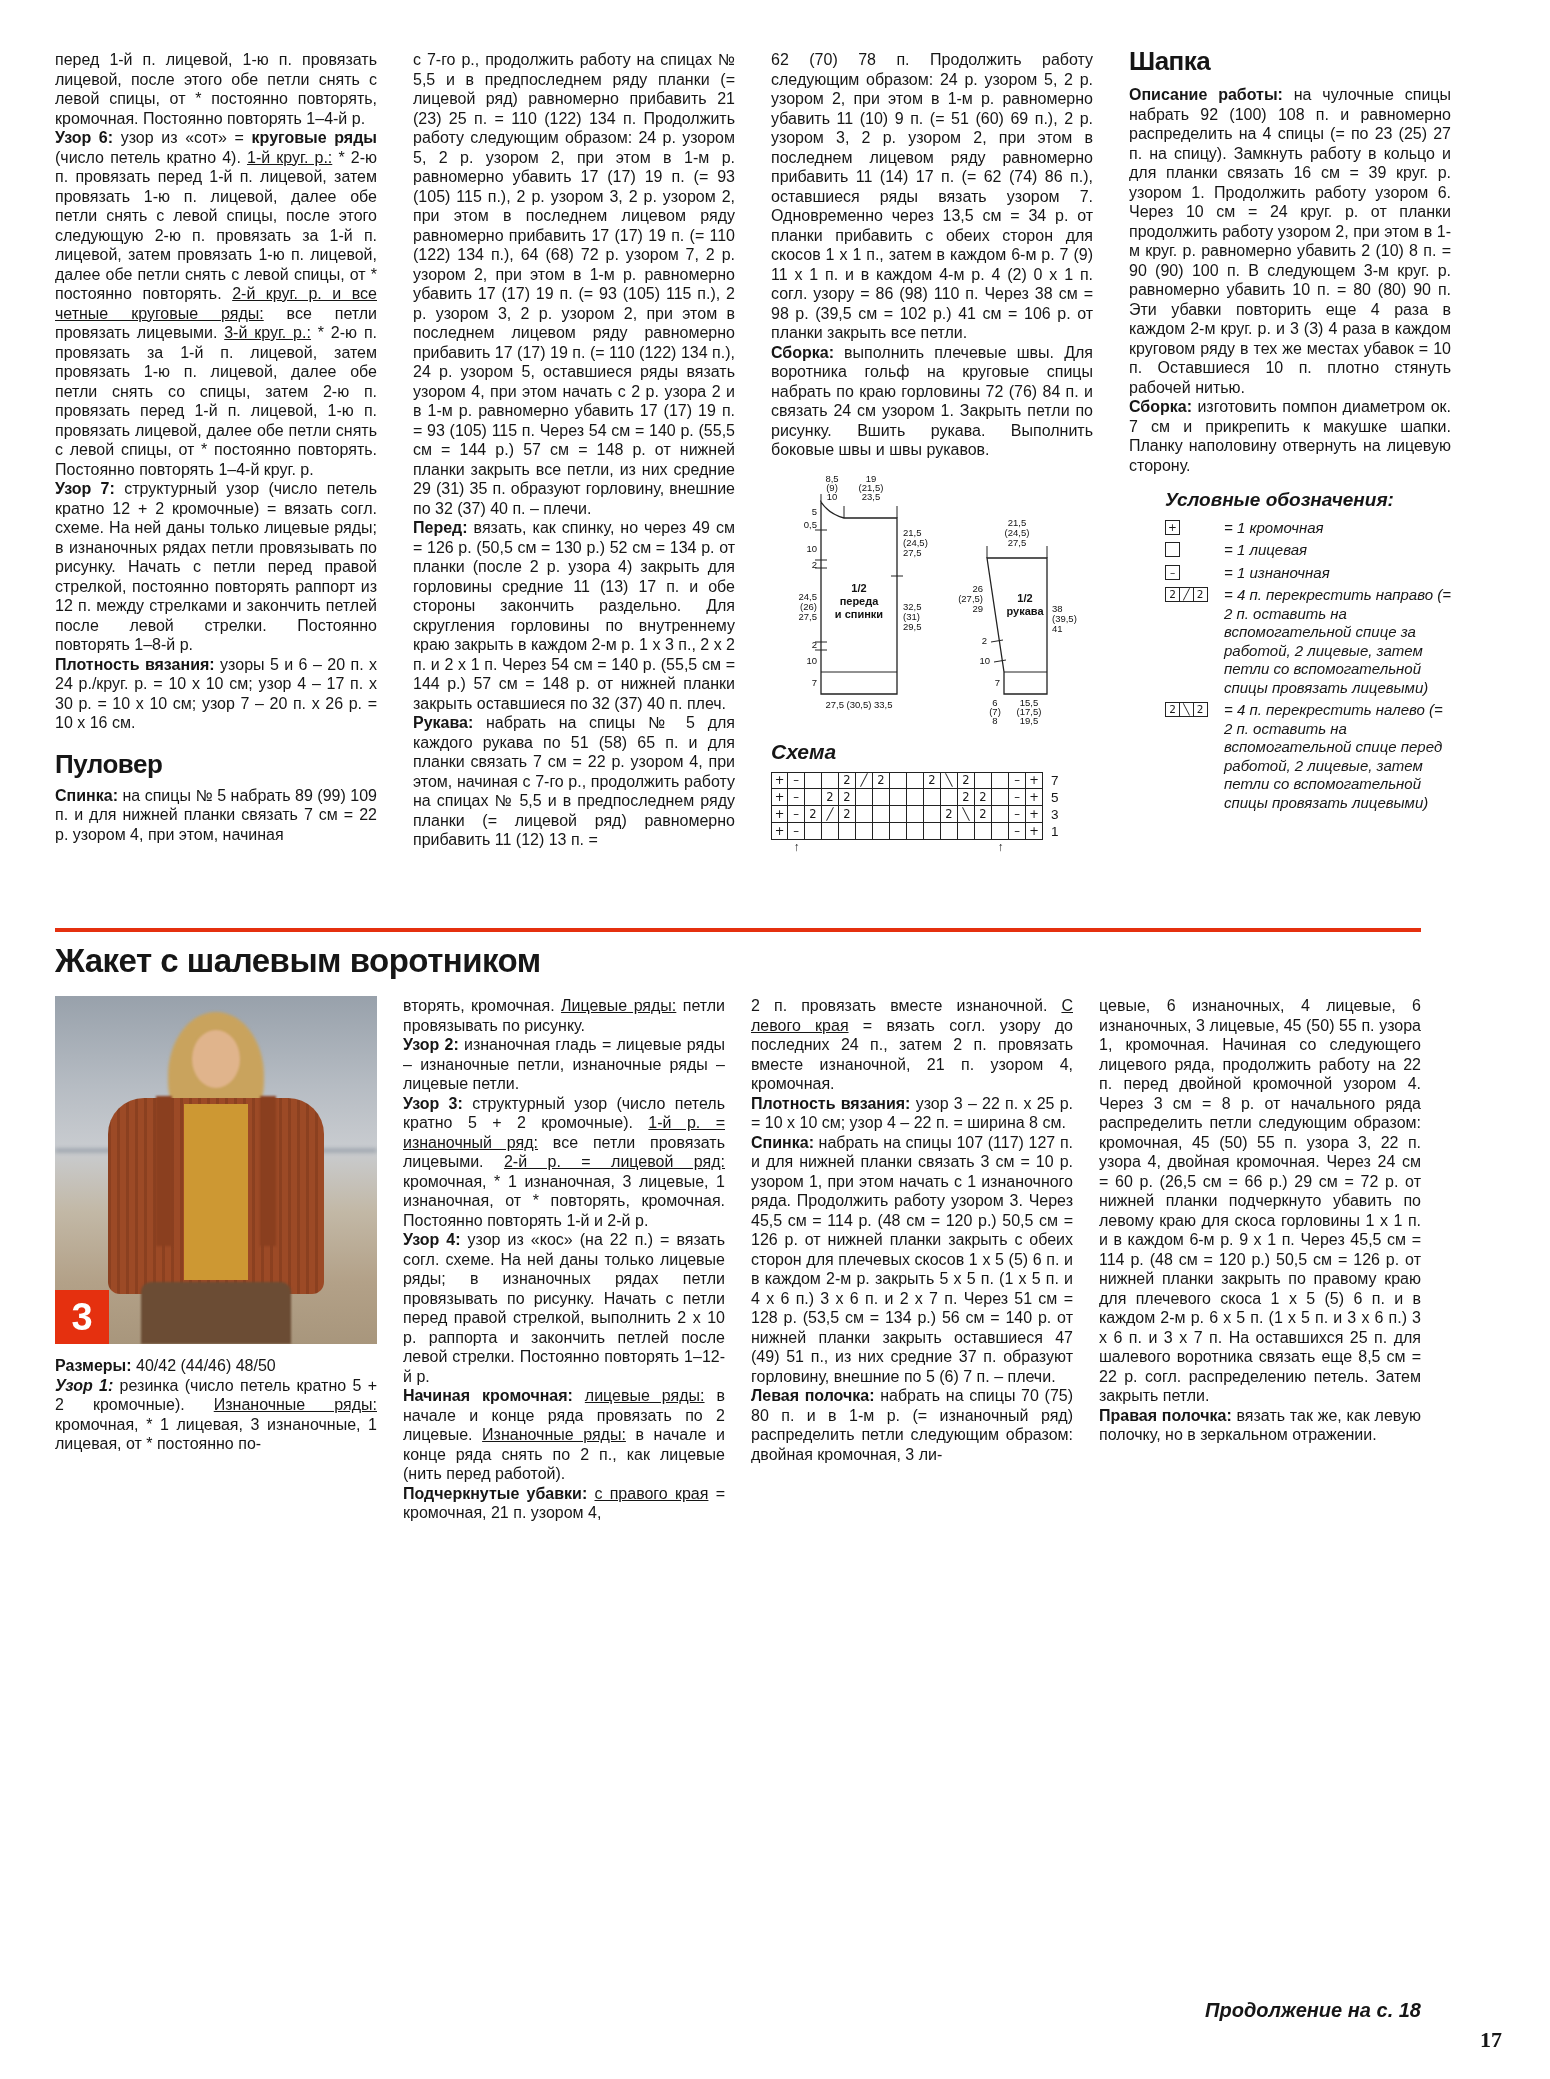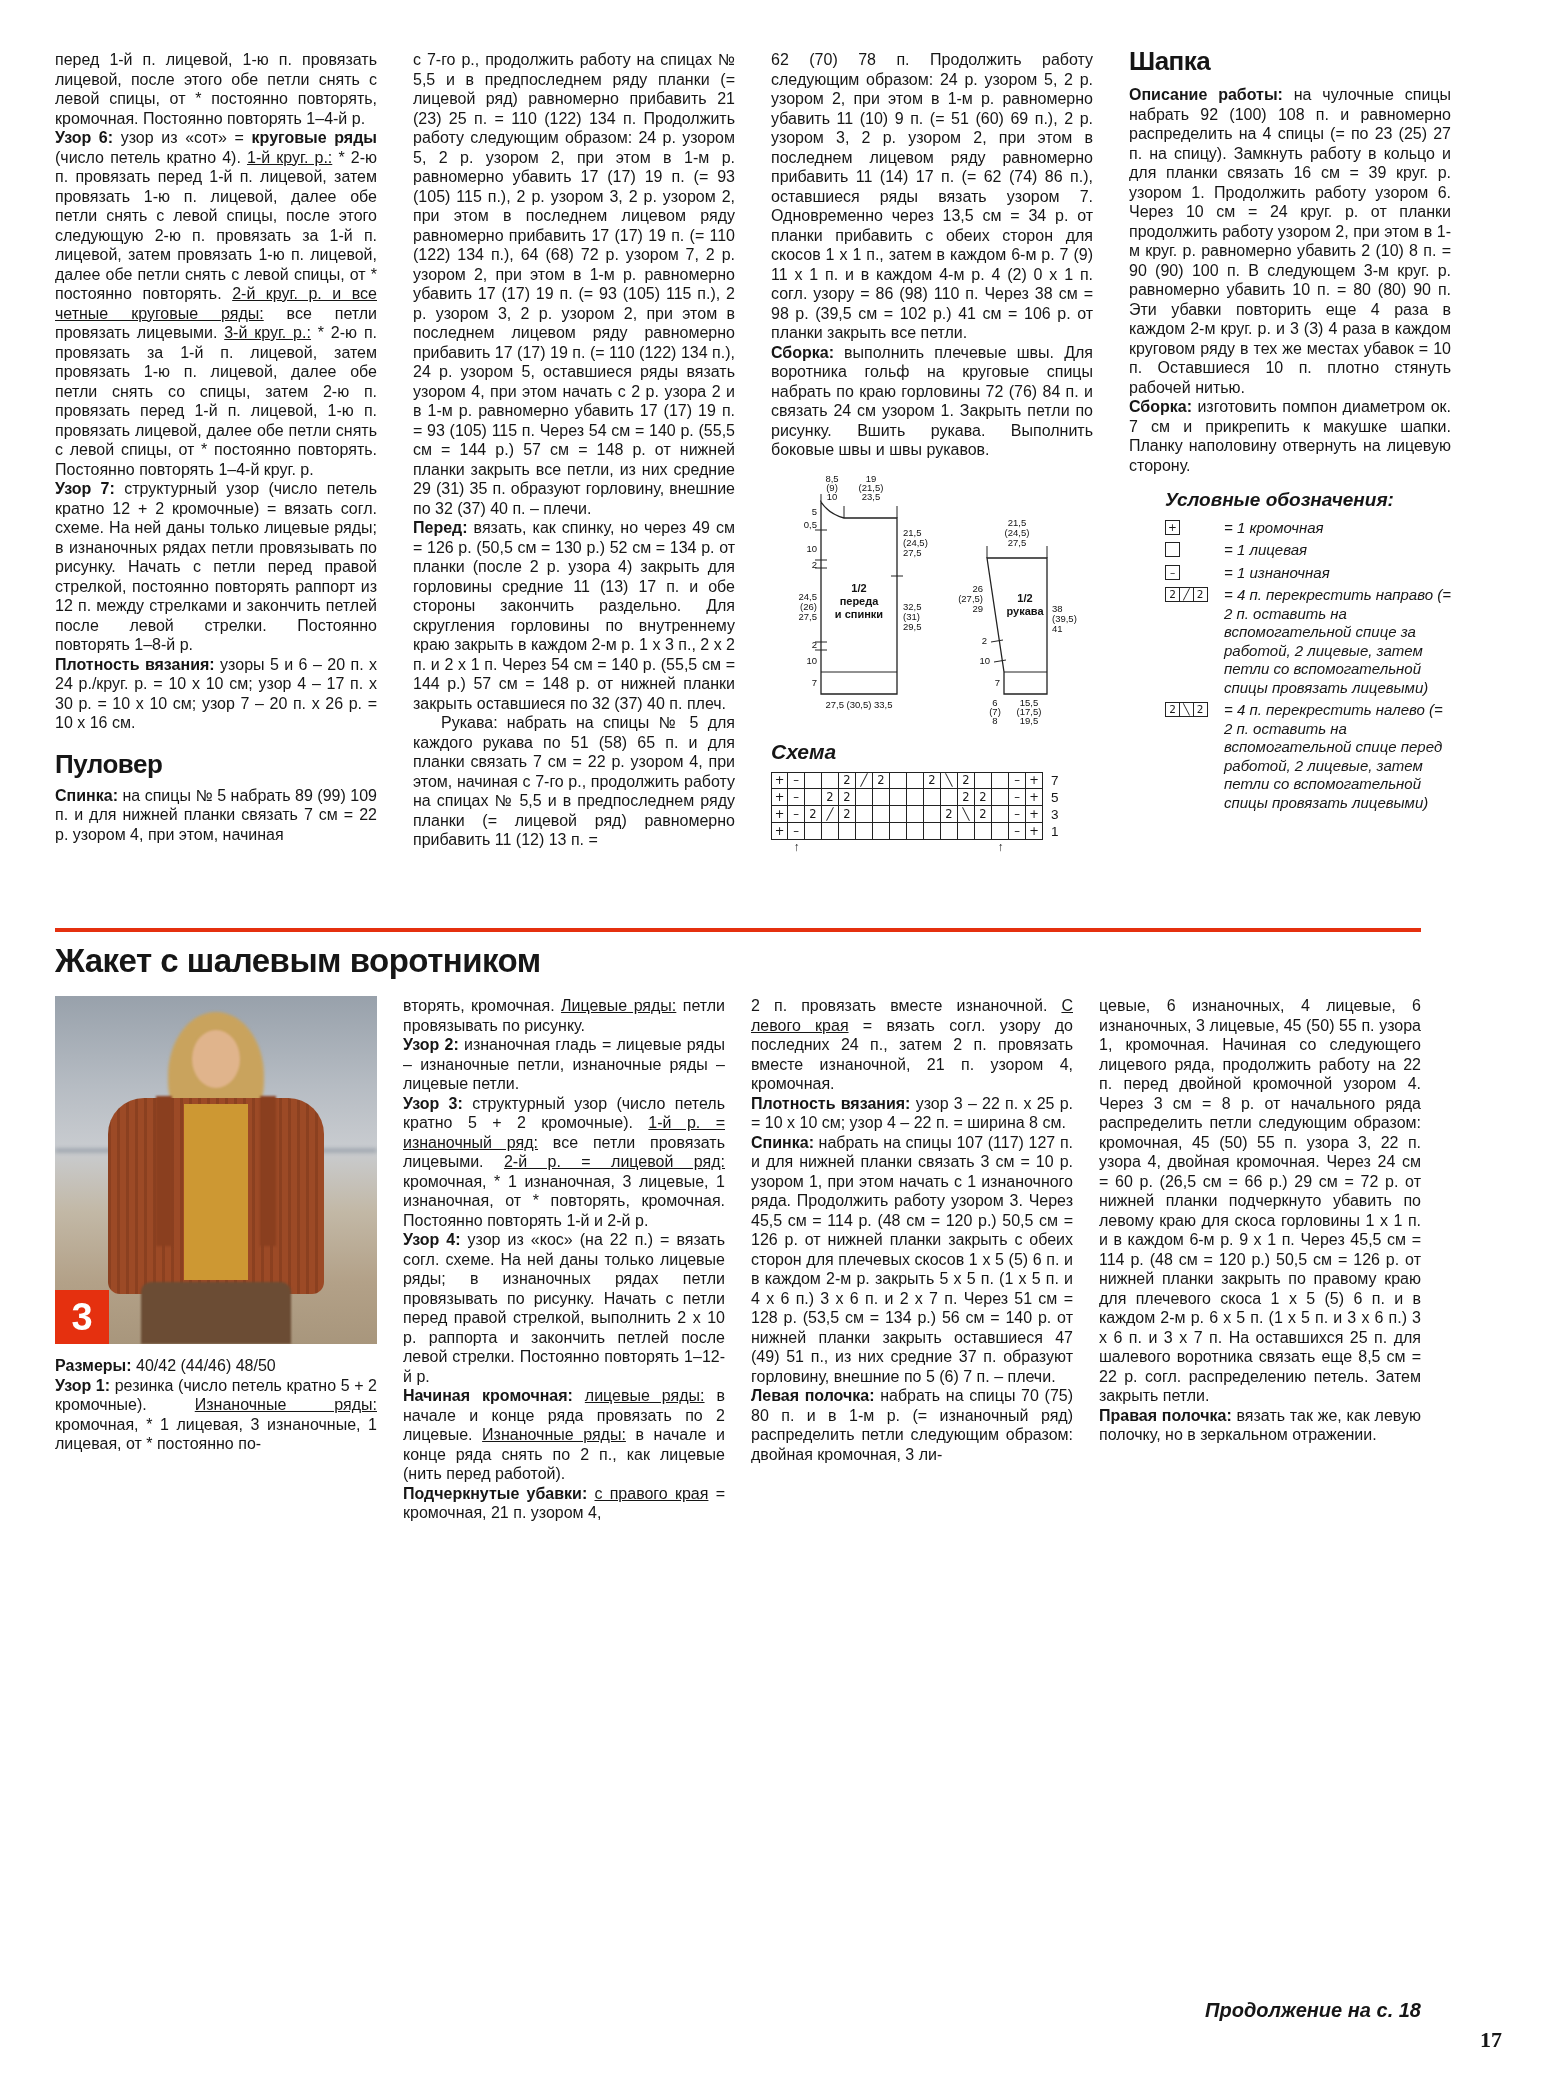--- a/index.html
+++ b/index.html
@@ -75,21 +75,21 @@
       <h2 class="sec">Пуловер</h2>
       <div>
           <p><span style="font-weight: bold;">Спинка:</span><span> на спицы № 5 набрать 89 (99) 109 п. и для нижней планки связать 7 см = 22 р. узором 4, при этом, начиная</span></p>
         </div>
     </div>
 
     <div class="col">
       <div>
           <p><span>с 7-го р., продолжить работу на спицах № 5,5 и в предпоследнем ряду планки (= лицевой ряд) равномерно прибавить 21 (23) 25 п. = 110 (122) 134 п. Продолжить работу следующим образом: 24 р. узором 5, 2 р. узором 2, при этом в 1-м р. равномерно убавить 17 (17) 19 п. (= 93 (105) 115 п.), 2 р. узором 3, 2 р. узором 2, при этом в последнем лицевом ряду равномерно прибавить 17 (17) 19 п. (= 110 (122) 134 п.), 64 (68) 72 р. узором 7, 2 р. узором 2, при этом в 1-м р. равномерно убавить 17 (17) 19 п. (= 93 (105) 115 п.), 2 р. узором 3, 2 р. узором 2, при этом в последнем лицевом ряду равномерно прибавить 17 (17) 19 п. (= 110 (122) 134 п.), 24 р. узором 5, оставшиеся ряды вязать узором 4, при этом начать с 2 р. узора 2 и в 1-м р. равномерно убавить 17 (17) 19 п. = 93 (105) 115 п. Через 54 см = 140 р. (55,5 см = 144 р.) 57 см = 148 р. от нижней планки закрыть все петли, из них средние 29 (31) 35 п. образуют горловину, внешние по 32 (37) 40 п. – плечи.</span></p>
           <p><span style="font-weight: bold;">Перед:</span><span> вязать, как спинку, но через 49 см = 126 р. (50,5 см = 130 р.) 52 см = 134 р. от планки (после 2 р. узора 4) закрыть для горловины средние 11 (13) 17 п. и обе стороны закончить раздельно. Для скругления горловины по внутреннему краю закрыть в каждом 2-м р. 1 х 3 п., 2 х 2 п. и 2 х 1 п. Через 54 см = 140 р. (55,5 см = 144 р.) 57 см = 148 р. от нижней планки закрыть оставшиеся по 32 (37) 40 п. плеч.</span></p>
-          <p><span style="font-weight: normal; margin-left: 28px;">Рукава:</span><span> набрать на спицы № 5 для каждого рукава по 51 (58) 65 п. и для планки связать 7 см = 22 р. узором 4, при этом, начиная с 7-го р., продолжить работу на спицах № 5,5 и в предпоследнем ряду планки (= лицевой ряд) равномерно прибавить 11 (12) 13 п. =</span></p>
+          <p><span style="font-weight: bold;">Рукава:</span><span> набрать на спицы № 5 для каждого рукава по 51 (58) 65 п. и для планки связать 7 см = 22 р. узором 4, при этом, начиная с 7-го р., продолжить работу на спицах № 5,5 и в предпоследнем ряду планки (= лицевой ряд) равномерно прибавить 11 (12) 13 п. =</span></p>
         </div>
     </div>
 
     <div class="col">
       <div>
           <p><span>62 (70) 78 п. Продолжить работу следующим образом: 24 р. узором 5, 2 р. узором 2, при этом в 1-м р. равномерно убавить 11 (10) 9 п. (= 51 (60) 69 п.), 2 р. узором 3, 2 р. узором 2, при этом в последнем лицевом ряду равномерно прибавить 11 (14) 17 п. (= 62 (74) 86 п.), оставшиеся ряды вязать узором 7. Одновременно через 13,5 см = 34 р. от планки прибавить с обеих сторон для скосов 1 х 1 п., затем в каждом 6-м р. 7 (9) 11 х 1 п. и в каждом 4-м р. 4 (2) 0 х 1 п. согл. узору = 86 (98) 110 п. Через 38 см = 98 р. (39,5 см = 102 р.) 41 см = 106 р. от планки закрыть все петли.</span></p>
           <p><span style="font-weight: bold;">Сборка:</span><span> выполнить плечевые швы. Для воротника гольф на круговые спицы набрать по краю горловины 72 (76) 84 п. и связать 24 см узором 1. Закрыть петли по рисунку. Вшить рукава. Выполнить боковые швы и швы рукавов.</span></p>
         </div>
 
       <svg class="diagram" viewBox="0 0 320 258" width="320" height="258">
@@ -315,21 +315,21 @@
           <div class="ph-hair"></div>
           <div class="ph-face"></div>
           <div class="ph-cardigan"></div>
           <div class="ph-collar"></div>
           <div class="ph-shirt"></div>
           <div class="ph-pants"></div>
           <div class="photo-number">3</div>
         </div>
         <div>
             <p><span style="font-weight: bold;">Размеры:</span><span> 40/42 (44/46) 48/50</span></p>
-            <p><span style="font-weight: bold;">Узор 1:</span><span> резинка (число петель кратно 5 + 2 кромочные). </span><span style="text-decoration: underline;">Изнаночные ряды:</span><span> кромочная, * 1 лицевая, 3 изнаночные, 1 лицевая, от * постоянно по-</span></p>
+            <p><span style="font-weight: bold; font-style: italic;">Узор 1:</span><span> резинка (число петель кратно 5 + 2 кромочные). </span><span style="text-decoration: underline;">Изнаночные ряды:</span><span> кромочная, * 1 лицевая, 3 изнаночные, 1 лицевая, от * постоянно по-</span></p>
           </div>
       </div>
 
       <div class="col">
         <div>
             <p><span>вторять, кромочная. </span><span style="text-decoration: underline;">Лицевые ряды:</span><span> петли провязывать по рисунку.</span></p>
             <p><span style="font-weight: bold;">Узор 2:</span><span> изнаночная гладь = лицевые ряды – изнаночные петли, изнаночные ряды – лицевые петли.</span></p>
             <p><span style="font-weight: bold;">Узор 3:</span><span> структурный узор (число петель кратно 5 + 2 кромочные). </span><span style="text-decoration: underline;">1-й р. = изнаночный ряд:</span><span> все петли провязать лицевыми. </span><span style="text-decoration: underline;">2-й р. = лицевой ряд:</span><span> кромочная, * 1 изнаночная, 3 лицевые, 1 изнаночная, от * повторять, кромочная. Постоянно повторять 1-й и 2-й р.</span></p>
             <p><span style="font-weight: bold;">Узор 4:</span><span> узор из «кос» (на 22 п.) = вязать согл. схеме. На ней даны только лицевые ряды; в изнаночных рядах петли провязывать по рисунку. Начать с петли перед правой стрелкой, выполнить 2 х 10 р. раппорта и закончить петлей после левой стрелки. Постоянно повторять 1–12-й р.</span></p>
             <p><span style="font-weight: bold;">Начиная кромочная:</span><span> </span><span style="text-decoration: underline;">лицевые ряды:</span><span> в начале и конце ряда провязать по 2 лицевые. </span><span style="text-decoration: underline;">Изнаночные ряды:</span><span> в начале и конце ряда снять по 2 п., как лицевые (нить перед работой).</span></p>

